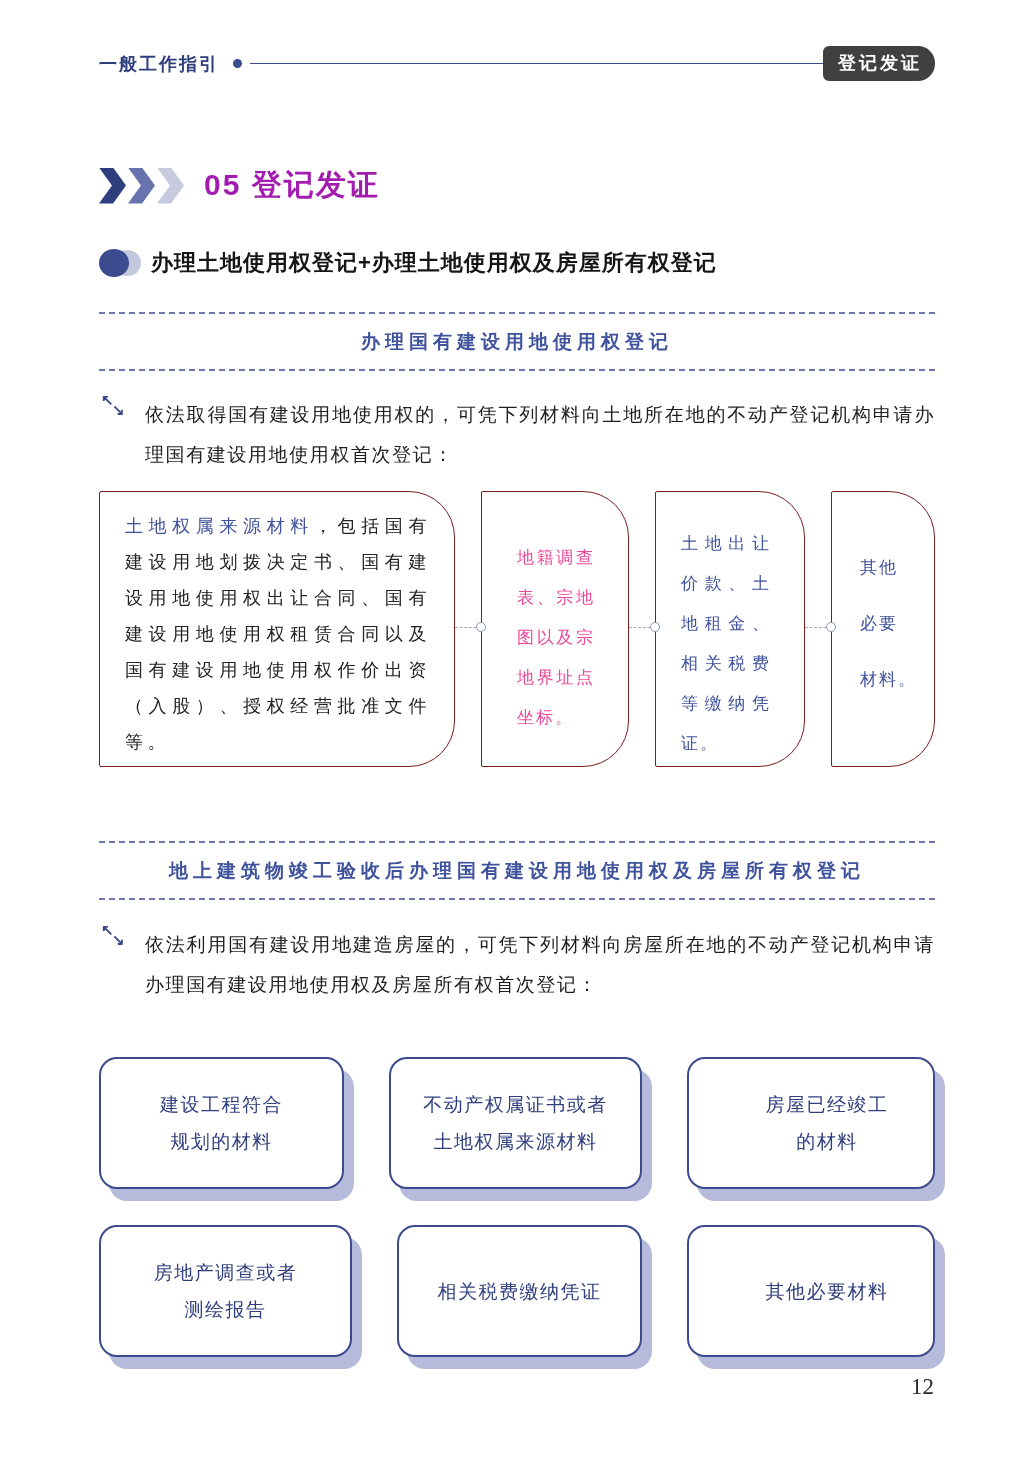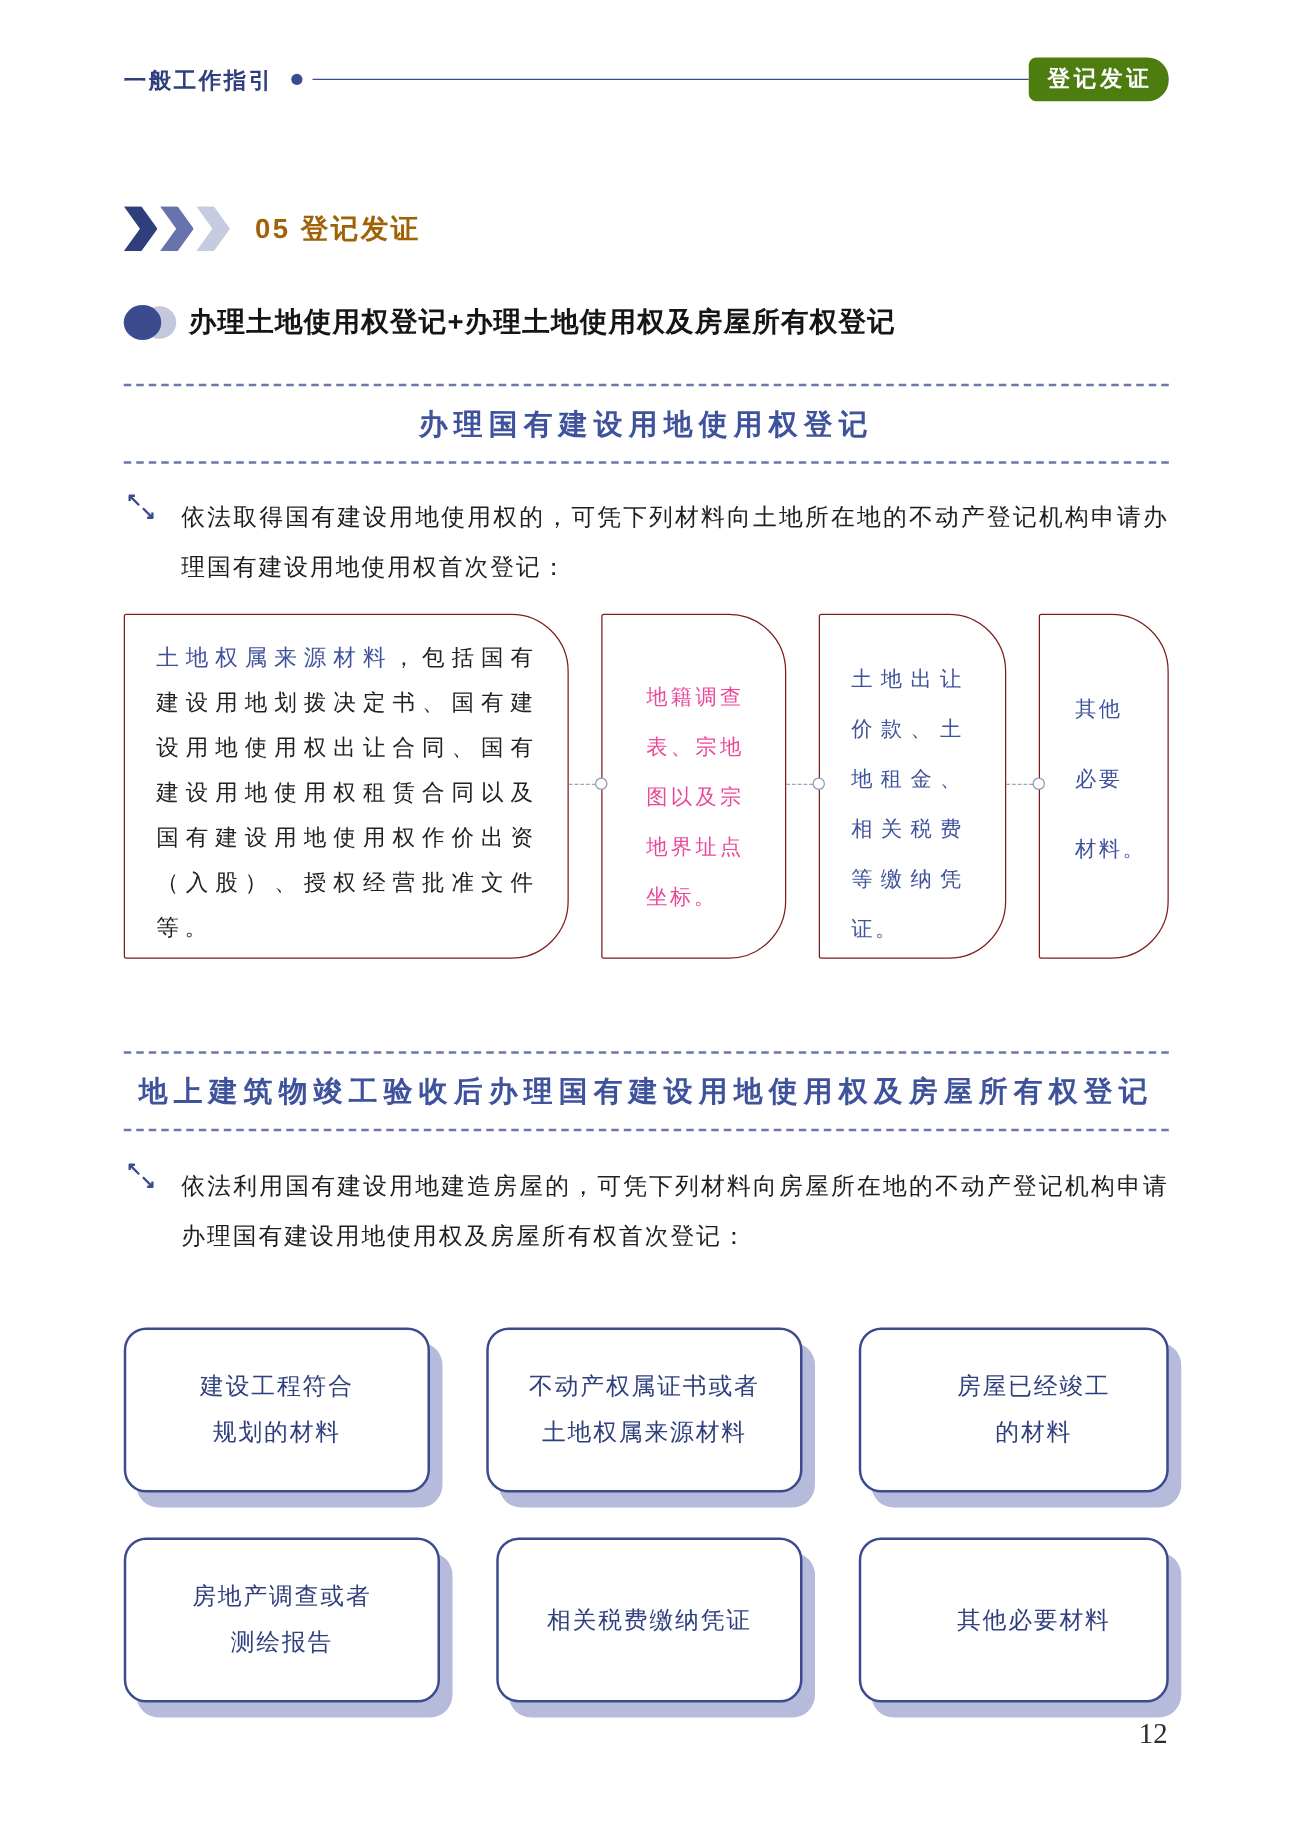--- a/index.html
+++ b/index.html
@@ -4,45 +4,45 @@
 <style>
   html,body { margin:0; padding:0; background:#ffffff; }
   body { width:1034px; height:1478px; font-family:"Liberation Sans", sans-serif; }
   .page { position:relative; width:1034px; height:1478px; background:#fff; overflow:hidden;border-radius:18px; }
 
   
   .header { display:flex; align-items:center; margin:0 99px; padding-top:46px; }
   .header-label { font-size:18px; font-weight:bold; color:#2f3f7d; letter-spacing:2px; }
   .header-dot { width:9px; height:9px; border-radius:50%; background:#3b4b8e; margin:0 8px 0 14px; }
   .header-line { flex:1; border-top:1.6px solid #3b4b8e; height:0; }
-  .badge { background:#4d7c0f; color:#fff; font-size:18px; font-weight:bold; letter-spacing:3px;
+  .badge { background:#404040; color:#fff; font-size:18px; font-weight:bold; letter-spacing:3px;
            padding:5px 13px 6px 15px; border-radius:6px 17px 17px 6px; }
 
   
   .title-row { display:flex; align-items:center; margin:84px 0 0 99px; }
   .chevrons { display:flex; align-items:center; margin-right:18px; }
   .chev { width:27px; height:36px; margin-right:2px;
           clip-path:polygon(0 0, 52% 0, 100% 50%, 52% 100%, 0 100%, 48% 50%); }
   .chev.c1 { background:#2f3f7d; }
   .chev.c2 { background:#6673ac; }
   .chev.c3 { background:#c6cbdf; }
-  .title-text { font-size:22px; font-weight:bold; color:#a16207; letter-spacing:2px; }
+  .title-text { font-size:30px; font-weight:bold; color:#a21caf; letter-spacing:2px; }
 
   
   .section-heading { display:flex; align-items:center; margin:42px 0 0 99px; }
   .bullet { position:relative; width:44px; height:28px; flex:none; }
   .bullet .b-light { position:absolute; left:15px; top:1px; width:27px; height:26px; border-radius:50%; background:#c3c8dc; }
   .bullet .b-dark  { position:absolute; left:0;   top:0;   width:30px; height:28px; border-radius:50%; background:#3b4b8e; }
   .section-heading-text { font-size:22px; font-weight:bold; color:#151515; letter-spacing:1px; margin-left:8px; }
 
   
   .divider { margin:34px 99px 0; }
   .divider.second { margin-top:74px; }
   .dash-line { border-top:2px dashed #6b77ad; height:0; }
-  .divider-caption { text-align:center; font-size:23px; font-weight:bold; color:#3f529c; letter-spacing:5px; padding:15px 0 14px; }
+  .divider-caption { text-align:center; font-size:19px; font-weight:bold; color:#3f529c; letter-spacing:5px; padding:15px 0 14px; }
 
   
   .para { display:flex; margin:24px 99px 0; }
   .para.second { margin-top:25px; }
   .para-icon { position:relative; width:46px; height:30px; flex:none; }
   .para-icon .a-ul { position:absolute; left:2px; top:-4px; font-size:15px; font-weight:bold; color:#3b4b8e; }
   .para-icon .a-dr { position:absolute; left:13px; top:6px; font-size:15px; font-weight:bold; color:#3b4b8e; }
   .para-text { flex:1; font-size:19px; color:#1e1e1e; line-height:40px; letter-spacing:1.6px; text-align:justify; }
 
   

